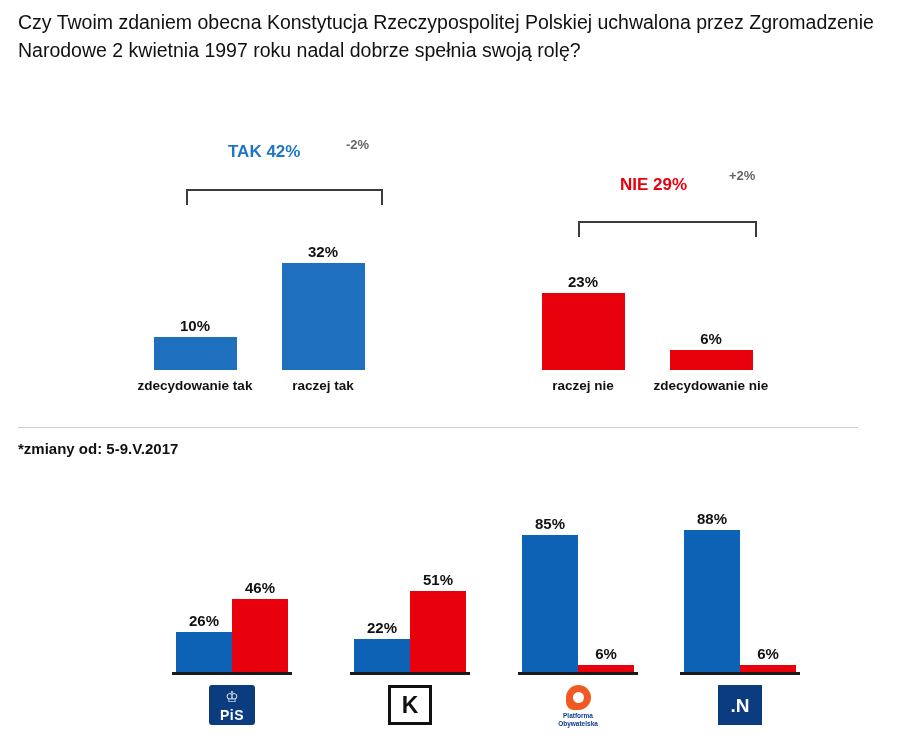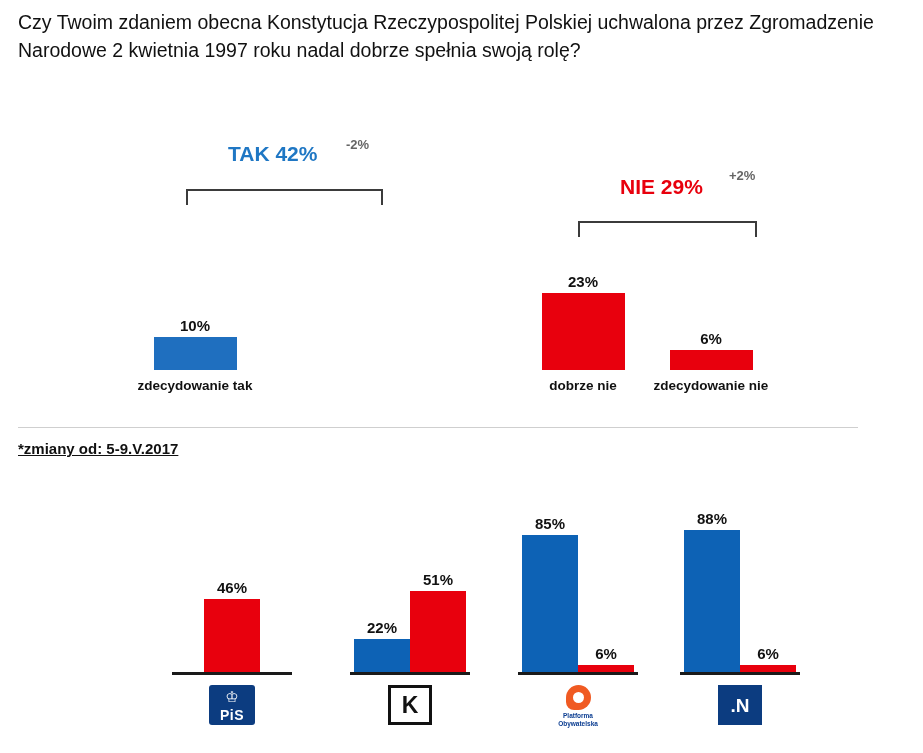--- a/index.html
+++ b/index.html
@@ -61,21 +61,21 @@
     font-size: 13.5px;
     font-weight: bold;
     line-height: 17px;
     padding-top: 7px;
     color: #111;
   }
 
   
   .summary {
     position: absolute;
-    font-size: 21px;
+    font-size: 17px;
     font-weight: bold;
     white-space: nowrap;
   }
   .summary.tak { color: #1f77c4; left: 228px; top: 142px; }
   .summary.nie { color: #e8000d; left: 620px; top: 175px; }
   .summary-delta {
     position: absolute;
     font-size: 13px;
     font-weight: bold;
     color: #666;
@@ -104,21 +104,20 @@
     height: 1px;
     background: #cfcfcf;
   }
   #footnote {
     position: absolute;
     left: 18px;
     top: 440px;
     font-size: 15px;
     font-weight: bold;
     color: #111;
-    text-decoration: underline;
   }
 
   
   #party-chart {
     position: absolute;
     left: 0;
     top: 470px;
     width: 923px;
     height: 283px;
   }
@@ -257,42 +256,51 @@
 <div class="bracket tak"></div>
 <div class="bracket nie"></div>
 
 <div id="top-chart">
   <div class="bar-group" id="g0" style="left:140px;">
     <div class="bar-value">10%</div>
     <div class="bar" id="b0" style="height: 33.5px; background: rgb(31, 111, 191);"></div>
     <div class="bar-label">zdecydowanie tak</div>
   </div>
 
+  <div class="bar-group" id="g1" style="left:268px;">
+    <div class="bar-value">32%</div>
+    <div class="bar" id="b1" style="height: 107.2px; background: rgb(31, 111, 191);"></div>
+    <div class="bar-label">raczej tak</div>
+  </div>
 
 
   <div class="bar-group" id="g3" style="left:528px;">
     <div class="bar-value">23%</div>
     <div class="bar" id="b3" style="height: 77.05px; background: rgb(232, 0, 13);"></div>
-    <div class="bar-label">dobrze nie</div>
+    <div class="bar-label">raczej nie</div>
   </div>
 
   <div class="bar-group" id="g4" style="left:656px;">
     <div class="bar-value">6%</div>
     <div class="bar" id="b4" style="height: 20.1px; background: rgb(232, 0, 13);"></div>
     <div class="bar-label">zdecydowanie nie</div>
   </div>
 </div>
 
 <div id="divider"></div>
 <div id="footnote">*zmiany od: 5-9.V.2017</div>
 
 <div id="party-chart">
 
   <div class="party-group" style="left:152px;">
     <div class="party-bars">
+      <div class="pbar-wrap">
+        <div class="pbar-value">26%</div>
+        <div class="pbar" id="p0a" style="height: 42.9px; background: rgb(13, 98, 181);"></div>
+      </div>
       <div class="pbar-wrap">
         <div class="pbar-value">46%</div>
         <div class="pbar" id="p0b" style="height: 75.9px; background: rgb(232, 0, 13);"></div>
       </div>
     </div>
     <div class="party-baseline"></div>
     <div class="party-logo">
       <div class="logo-pis">
         <span class="eagle">♔</span>
         <span class="txt">PiS</span>

